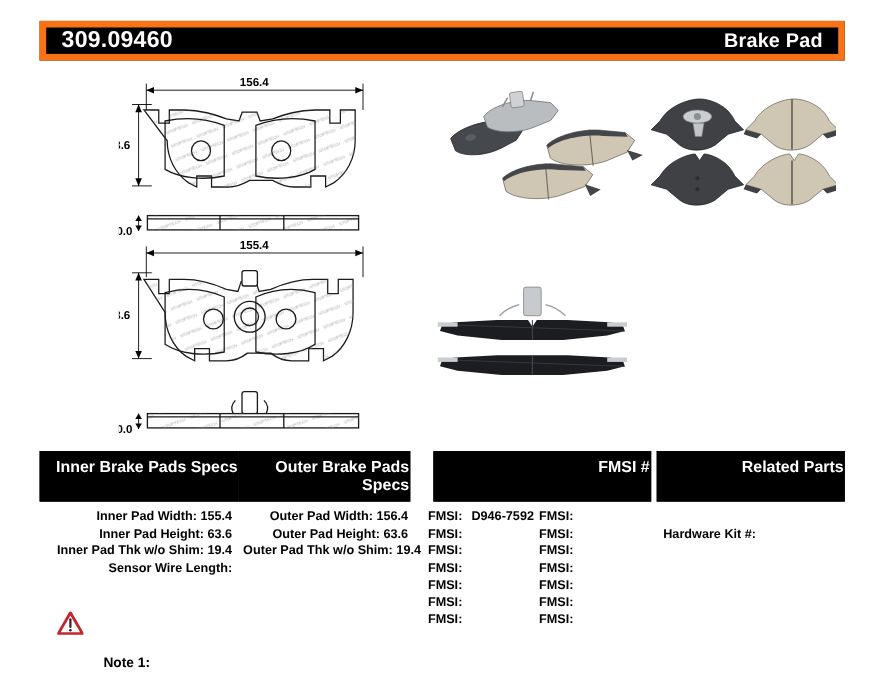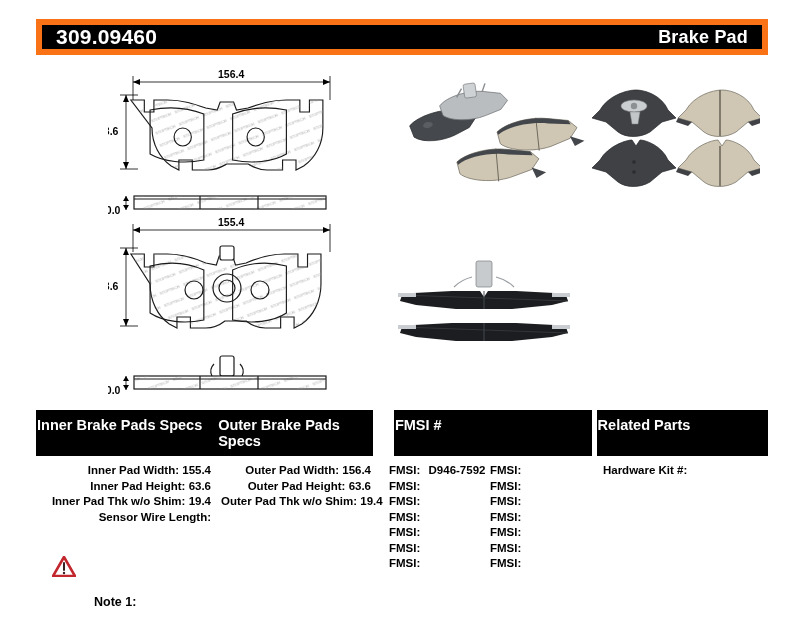--- a/index.html
+++ b/index.html
@@ -36,21 +36,21 @@
   .photo-block{position:absolute;}
 
   
   #spec-table{
     position:absolute;left:36px;top:410px;width:732px;
   }
   .thead{display:flex;width:100%;}
   .th{
     background:#000;color:#fff;
     font-size:14.5px;font-weight:bold;
-    text-align:left;
+    text-align:right;
     padding:6px 0 6px 0;
     box-sizing:border-box;
     border:1px solid #000;
   }
   .th-inner  {width:186px;}
   .th-outer  {width:160px;margin-left:0;}
   .th-fmsi   {width:203px;margin-left:21px;}
   .th-related{width:176px;margin-left:5px;}
 
   .tbody{display:flex;width:100%;padding-top:7px;}
@@ -78,20 +78,21 @@
     padding-left:3px;
   }
   .fmsi-row .val{padding-left:5px;}
 
   .related-row{
     font-size:11.5px;font-weight:bold;
     line-height:15.5px;
     text-align:left;
     padding-left:10px;
     white-space:nowrap;
+    margin-top:16px;
   }
 
   
   #notes{
     position:absolute;left:52px;top:553px;
     display:flex;align-items:flex-start;
   }
   #warning-icon{margin-top:3px;}
   .note-lines{margin-left:18px;}
   .note-line{

